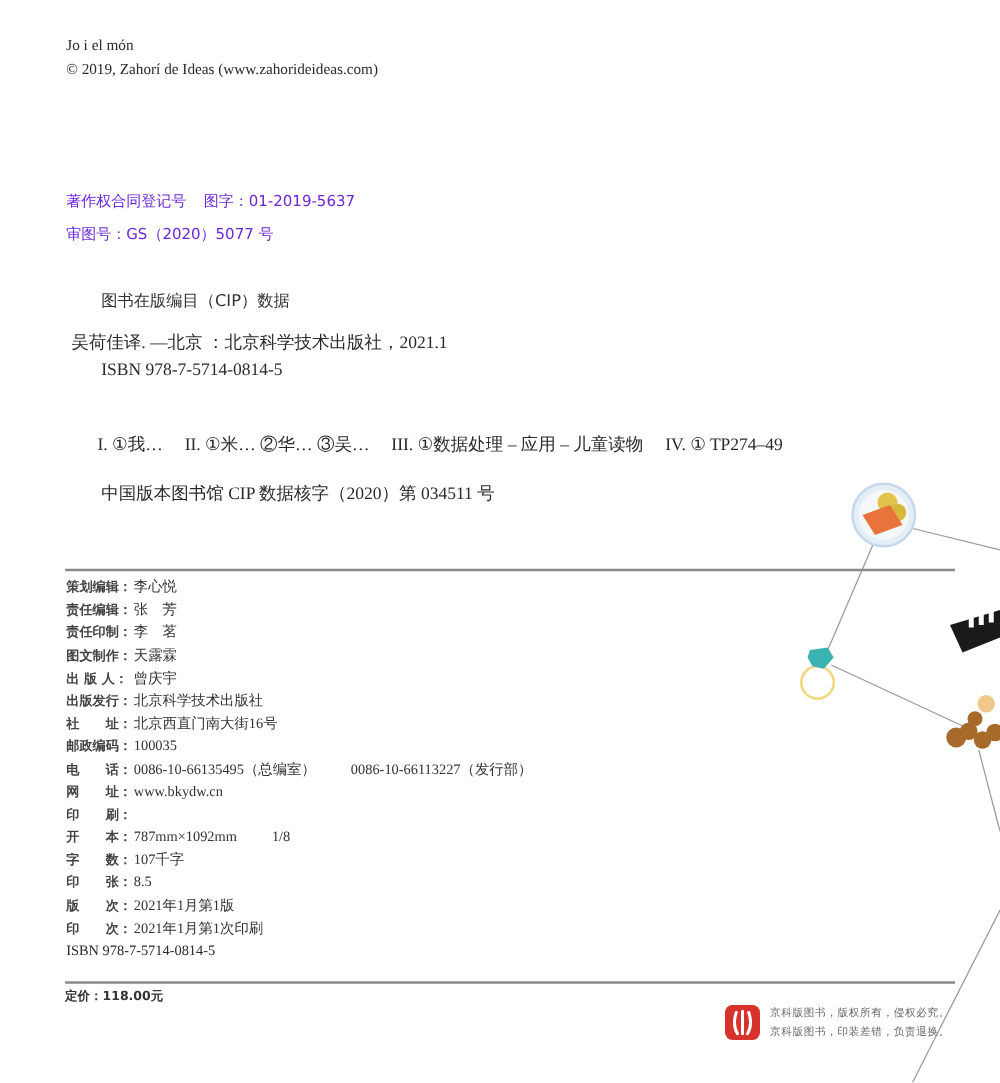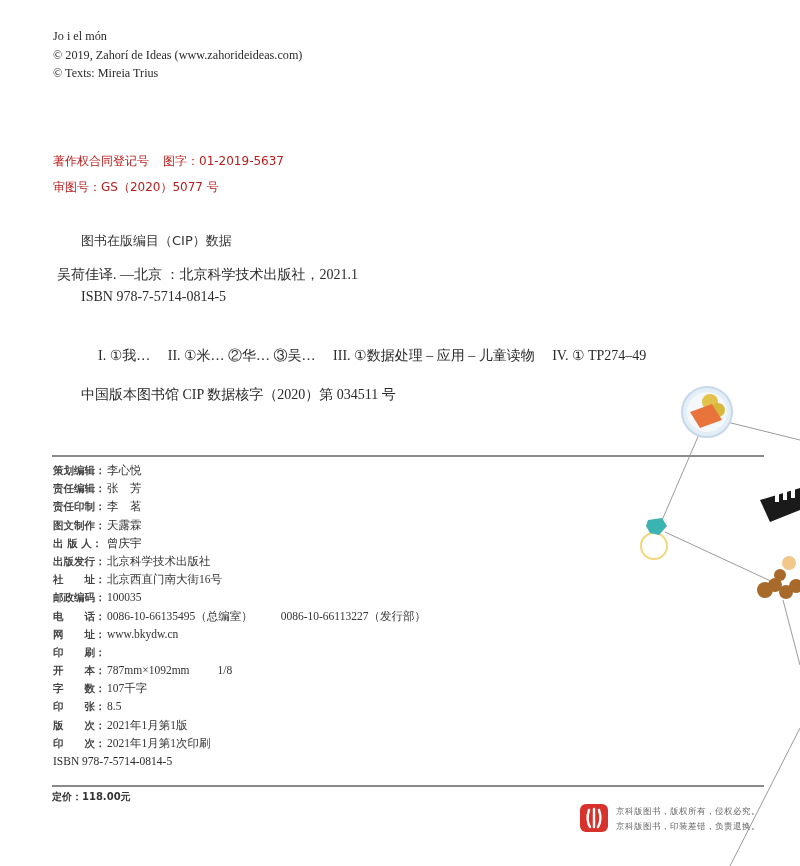--- a/index.html
+++ b/index.html
@@ -4,29 +4,29 @@
   <style>
     html, body { margin: 0; padding: 0; background: #ffffff; }
     body {
       width: 800px; height: 866px; position: relative; overflow: hidden;
       font-family: "Liberation Serif", "DejaVu Serif", serif;
       color: #2a2a2a;
     }
     .abs { position: absolute; }
     .copyright { left: 53px; top: 27px; font-size: 12.2px; line-height: 18.6px; }
     .copyright div { white-space: nowrap; }
-    .reg { left: 53px; top: 148px; font-family: "DejaVu Sans", "Liberation Sans", sans-serif; font-size: 12px; line-height: 26px; color: #b91c1c; }
+    .reg { left: 53px; top: 148px; font-family: "DejaVu Sans", "Liberation Sans", sans-serif; font-size: 12px; line-height: 26px; color: #6d28d9; }
     .reg div { white-space: nowrap; }
     .reg .gap { display: inline-block; width: 14px; }
     .cip-title { left: 81px; top: 232px; font-family: "DejaVu Sans", "Liberation Sans", sans-serif; font-size: 13px; color: #333; white-space: nowrap; }
     .cip-body { left: 57px; top: 264px; font-size: 14px; line-height: 22px; width: 700px; }
     .cip-body .l1 { padding-left: 24px; white-space: nowrap; }
     .cip-body .l2 { padding-left: 0; white-space: nowrap; }
     .cip-body .l3 { padding-left: 24px; white-space: nowrap; }
-    .cip-class { left: 98px; top: 347px; font-size: 14px; white-space: nowrap; }
+    .cip-class { left: 78px; top: 347px; font-size: 14px; white-space: nowrap; }
     .cip-class span { margin-right: 14px; }
     .cip-no { left: 81px; top: 386px; font-size: 14px; white-space: nowrap; text-align: center; }
     .rule { background: #8a8a8a; height: 2px; }
     .rule1 { left: 52px; top: 455px; width: 712px; }
     .rule2 { left: 52px; top: 785px; width: 712px; }
     .colophon { left: 53px; top: 461px; font-size: 11.5px; line-height: 18.2px; }
     .colophon .row { white-space: nowrap; height: 18.2px; }
     .colophon .k { display: inline-block; width: 54px; font-family: "DejaVu Sans", "Liberation Sans", sans-serif; font-weight: bold; font-size: 10.5px; color: #444; }
     .colophon .v { color: #333; }
     .colophon .v .sp { display: inline-block; width: 28px; }
@@ -72,21 +72,20 @@
     <circle cx="780" cy="575" r="6"></circle>
     <circle cx="786" cy="592" r="7"></circle>
     <circle cx="796" cy="586" r="7"></circle>
     <circle cx="789" cy="563" r="7" fill="#f2c78a"></circle>
   </g>
 </svg>
 
 <div class="abs copyright">
   <div>Jo i el món</div>
   <div>© 2019, Zahorí de Ideas (www.zahorideideas.com)</div>
-  <div>© Texts: Mireia Trius</div>
 </div>
 
 <div class="abs reg">
   <div>
     <span>著作权合同登记号</span><span class="gap"></span><span>图字：01-2019-5637</span>
   </div>
   <div>审图号：GS（2020）5077 号</div>
 </div>
 
 <div class="abs cip-title">图书在版编目（CIP）数据</div>

